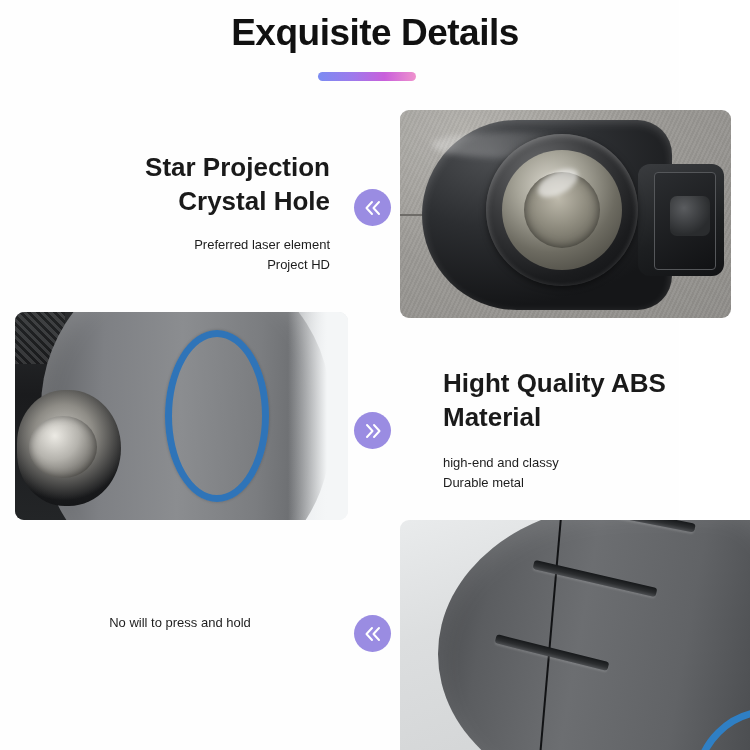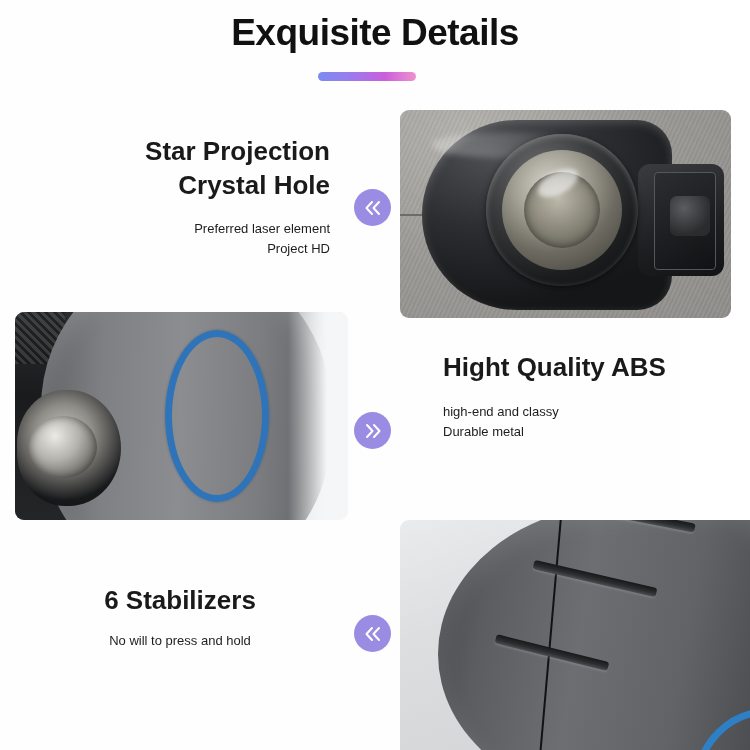--- a/index.html
+++ b/index.html
@@ -37,21 +37,21 @@
     position: absolute;
     top: 72px;
     left: 318px;
     width: 98px;
     height: 9px;
     border-radius: 5px;
     background: linear-gradient(90deg, #7b8cf2 0%, #9d7aec 35%, #c95fdb 68%, #ef92cd 100%);
   }
 
   
-  .text-block { position: absolute; }
+  .text-block { position: absolute; margin-top: 16px; }
   .heading {
     font-size: 26px;
     font-weight: bold;
     color: #1a1a1a;
     line-height: 1.32;
     white-space: nowrap;
   }
   .heading .hl {
     position: relative;
     display: inline-block;
@@ -349,31 +349,29 @@
   <div class="badge" id="badge-middle">
     <svg width="20" height="16" viewBox="0 0 20 16" aria-hidden="true">
       <path d="M4 2 L9.5 8 L4 14" fill="none" stroke="#ffffff" stroke-width="2" stroke-linecap="round" stroke-linejoin="round"></path>
       <path d="M11 2 L16.5 8 L11 14" fill="none" stroke="#ffffff" stroke-width="2" stroke-linecap="round" stroke-linejoin="round"></path>
     </svg>
   </div>
 
   <div class="text-block" id="block-abs">
     <div class="heading">
       <div>Hight Quality ABS</div>
+      <div class="hl wide"><span>Material</span></div>
     </div>
     <div class="body-group">
       <div class="body-text">high-end and classy</div>
       <div class="body-text">Durable metal</div>
     </div>
   </div>
 
   <div class="text-block" id="block-stab">
-    <div class="heading">
-      <div class="hl"><span>6 Stabilizers</span></div>
-    </div>
     <div class="body-group">
       <div class="body-text">No will to press and hold</div>
     </div>
   </div>
 
   <div class="badge" id="badge-bottom">
     <svg width="20" height="16" viewBox="0 0 20 16" aria-hidden="true">
       <path d="M9 2 L3.5 8 L9 14" fill="none" stroke="#ffffff" stroke-width="2" stroke-linecap="round" stroke-linejoin="round"></path>
       <path d="M16 2 L10.5 8 L16 14" fill="none" stroke="#ffffff" stroke-width="2" stroke-linecap="round" stroke-linejoin="round"></path>
     </svg>

